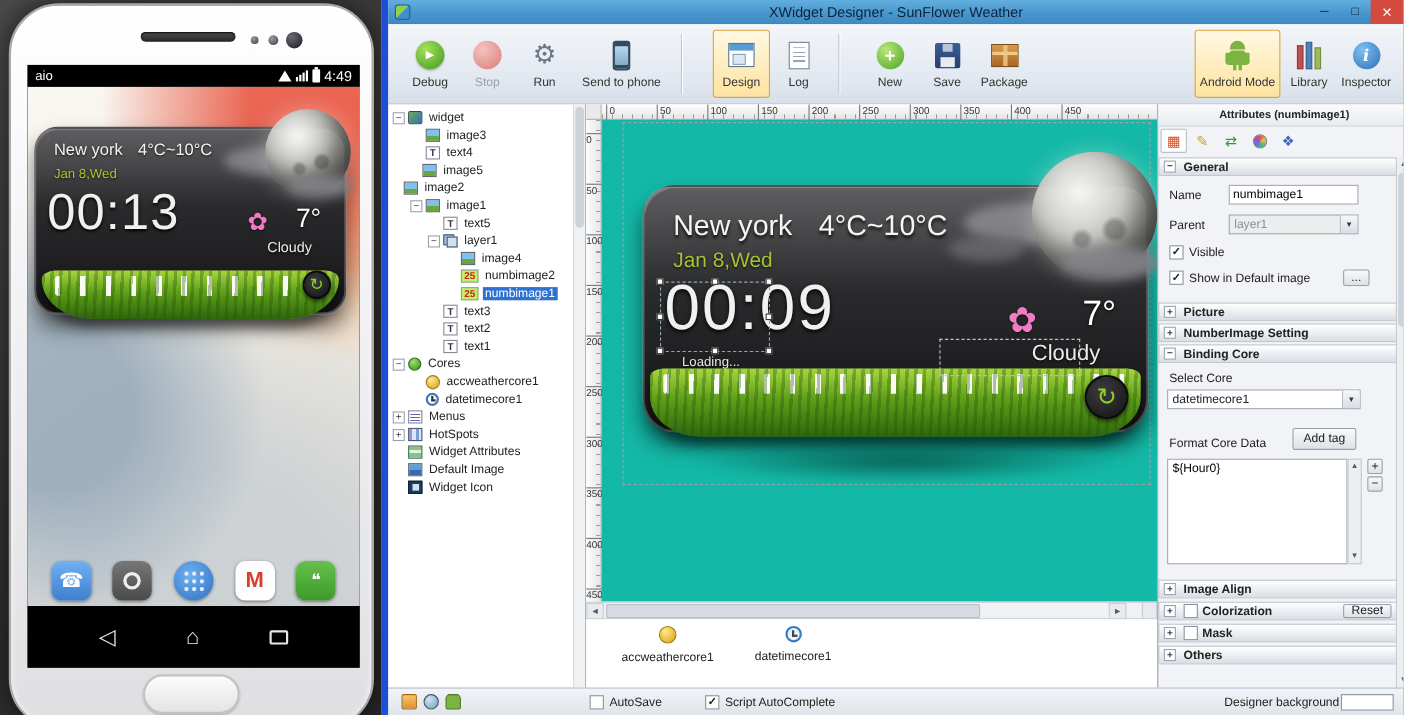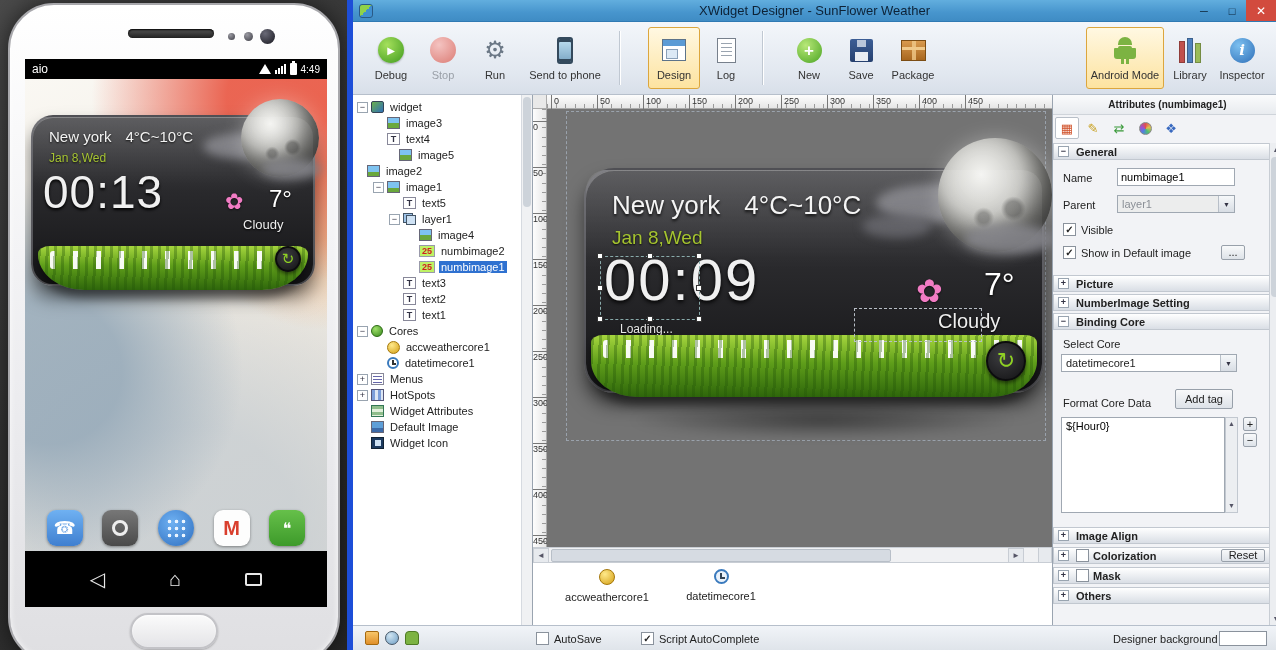--- a/index.html
+++ b/index.html
@@ -21,21 +21,21 @@
   .screen { position:absolute; left:15px; top:54px; width:302px; height:548px; background:#000; overflow:hidden; }
   .pstatus { position:absolute; left:0; top:0; width:100%; height:20px; background:#000; color:#fff;
     display:flex; align-items:center; font-size:12px; padding:0 7px; }
   .pstatus .sp { flex:1; }
   .psicons { display:flex; align-items:center; gap:4px; }
   .wifi-ic { width:0; height:0; border-left:6px solid transparent; border-right:6px solid transparent; border-bottom:10px solid #fff; }
   .bars-ic { display:flex; align-items:flex-end; gap:1px; }
   .bars-ic i { display:block; width:2px; background:#fff; }
   .batt-ic { width:7px; height:12px; background:#fff; border-radius:1px; position:relative; }
   .batt-ic::before { content:""; position:absolute; left:2px; top:-2px; width:3px; height:2px; background:#fff; }
-  .ptime { font-size:10px; }
+  .ptime { font-size:13px; }
   .wall { position:absolute; left:0; top:20px; width:100%; height:472px;
     background:
       radial-gradient(circle at 84% 4%, rgba(233,86,66,.9) 0 10%, rgba(233,86,66,0) 36%),
       radial-gradient(circle at 98% 26%, rgba(240,160,90,.55) 0 8%, transparent 28%),
       radial-gradient(circle at 8% 62%, rgba(148,168,184,.85) 0 18%, transparent 48%),
       radial-gradient(circle at 55% 96%, rgba(200,206,210,.8) 0 22%, transparent 55%),
       linear-gradient(160deg,#faf8f3 0%, #f0ebe2 45%, #dddcd8 100%); }
 
   
   .wpanel { position:absolute; border-radius:22px;
@@ -202,21 +202,21 @@
   .hruler { position:absolute; left:14px; top:0; width:505px; height:14px; border-bottom:1px solid #aaa;
     background:linear-gradient(#fdfdfd,#e6e6e6);
     background-image:repeating-linear-gradient(to right,#9a9a9a 0 1px, transparent 1px 9.2px),linear-gradient(#fdfdfd,#e6e6e6);
     background-size:100% 4px, 100% 100%; background-position:left bottom, 0 0; background-repeat:no-repeat; }
   .hruler span { position:absolute; top:0; height:14px; border-left:1px solid #777; padding-left:2px;
     font-size:9px; color:#333; line-height:13px; }
   .vruler { position:absolute; left:0; top:14px; width:14px; height:452px; border-right:1px solid #aaa;
     background-image:repeating-linear-gradient(to bottom,#9a9a9a 0 1px, transparent 1px 9.2px),linear-gradient(90deg,#fdfdfd,#e6e6e6);
     background-size:4px 100%, 100% 100%; background-position:right top, 0 0; background-repeat:no-repeat; }
   .vruler span { position:absolute; left:0; width:14px; border-top:1px solid #777; font-size:9px; color:#333; padding-top:0; }
-  .viewport { position:absolute; left:14px; top:14px; width:505px; height:438px; background:#737373; overflow:hidden; }
+  .viewport { position:absolute; left:14px; top:14px; width:505px; height:438px; background:#14b8a6; overflow:hidden; }
   .big-sel { position:absolute; left:19px; top:2px; width:480px; height:330px; border:1px dashed #9aa2ac; }
   .wshadow { position:absolute; left:80px; top:292px; width:390px; height:38px; border-radius:50%;
     background:radial-gradient(ellipse, rgba(0,0,0,.45), transparent 70%); filter:blur(4px); }
 
   .dwidget { left:37px; top:59px; width:460px; height:225px; border-radius:30px; }
   .dw-city { position:absolute; left:26px; top:20px; color:#f4f4f4; font-size:26px; text-shadow:0 2px 3px #000; }
   .dw-city .rng { margin-left:24px; }
   .dw-date { position:absolute; left:26px; top:57px; color:#a2c229; font-size:19px; text-shadow:0 1px 2px #000; }
   .dw-clock { position:absolute; left:18px; top:76px; color:#f0f0f0; font-size:58px; font-weight:200;
     letter-spacing:2px; text-shadow:0 2px 4px #000; }
@@ -469,21 +469,21 @@
           <span class="tlabel">widget</span>
         </div>
         <div class="trow" style="padding-left:34px">
           <span class="ticon i-img"></span>
           <span class="tlabel">image3</span>
         </div>
         <div class="trow" style="padding-left:34px">
           <span class="ticon i-text">T</span>
           <span class="tlabel">text4</span>
         </div>
-        <div class="trow" style="padding-left:46px">
+        <div class="trow" style="padding-left:31px">
           <span class="ticon i-img"></span>
           <span class="tlabel">image5</span>
         </div>
         <div class="trow" style="padding-left:14px">
           <span class="ticon i-img"></span>
           <span class="tlabel">image2</span>
         </div>
         <div class="trow" style="padding-left:20px">
           <span class="exp">−</span>
           <span class="ticon i-img"></span>

